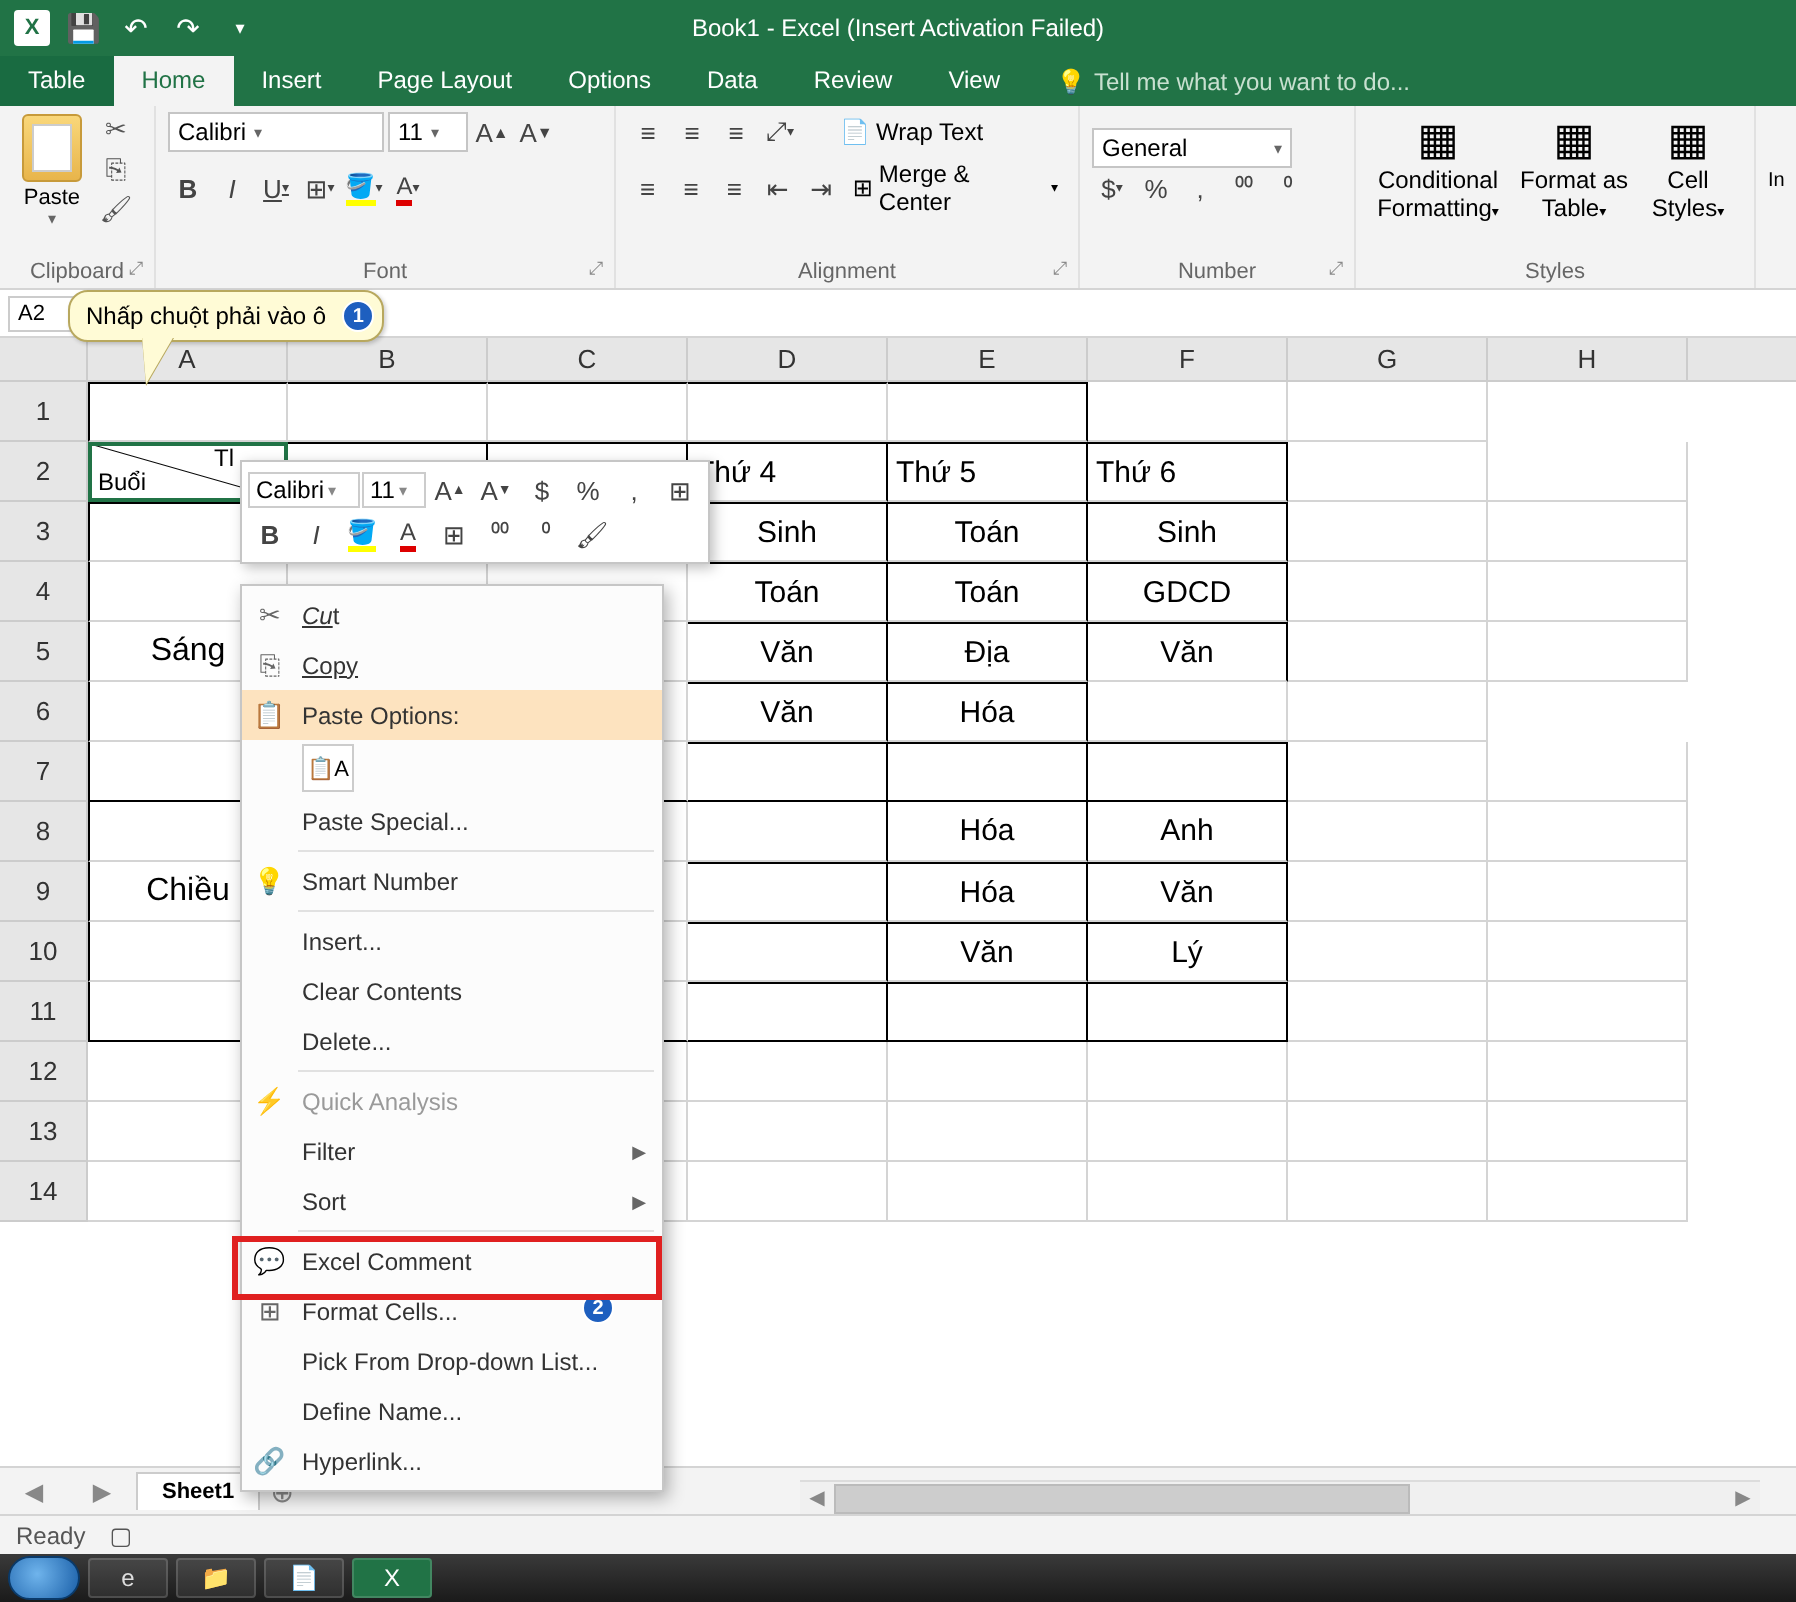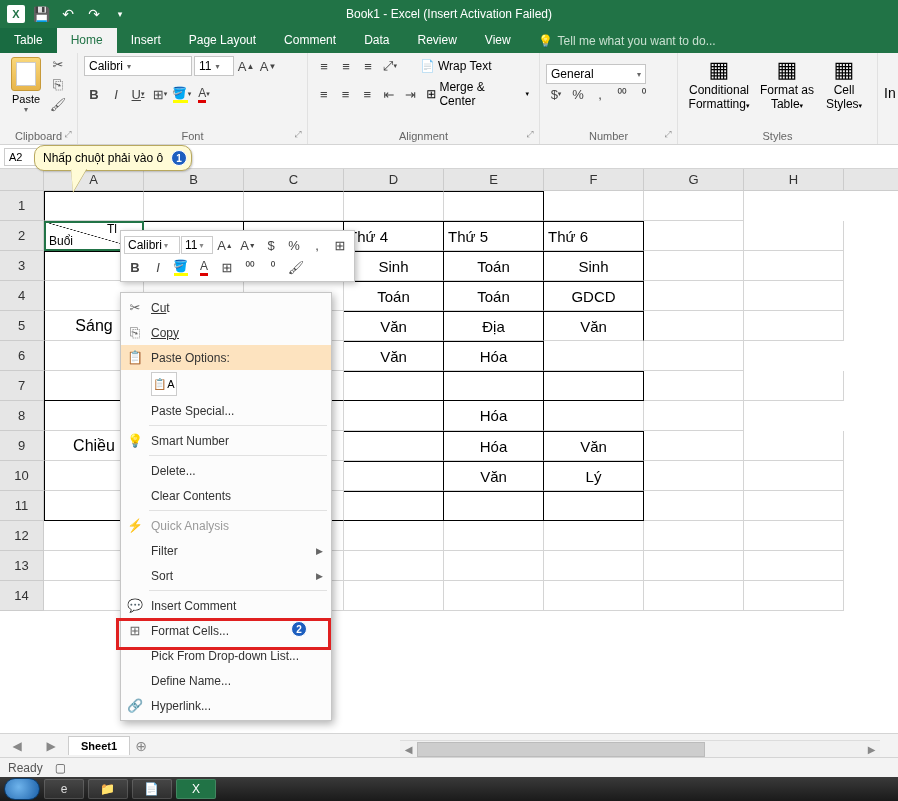--- a/index.html
+++ b/index.html
@@ -92,21 +92,21 @@
     <div class="qat-item" style="font-size:9px;">▾</div>
   </div>
   <div class="doc-title">Book1 - Excel (Insert Activation Failed)</div>
 </div>
 
 <div class="tabstrip">
   <div class="tab" style="background:#196b41;">Table</div>
   <div class="tab active">Home</div>
   <div class="tab">Insert</div>
   <div class="tab">Page Layout</div>
-  <div class="tab">Comment</div>
+  <div class="tab">Options</div>
   <div class="tab">Data</div>
   <div class="tab">Review</div>
   <div class="tab">View</div>
   <div class="tellme">
       <span>💡</span>
       <span>Tell me what you want to do...</span>
     </div>
 </div>
 
 <div class="ribbon">
@@ -206,21 +206,21 @@
 
   <div class="rgroup" style="width:200px;">
     <div style="display:flex;gap:4px;padding-top:2px;">
       <div style="width:70px;text-align:center;font-size:11px;"><div style="font-size:22px;">▦</div><span>Conditional Formatting</span><span style="font-size:7px;">▾</span></div>
       <div style="width:58px;text-align:center;font-size:11px;"><div style="font-size:22px;">▦</div><span>Format as Table</span><span style="font-size:7px;">▾</span></div>
       <div style="width:48px;text-align:center;font-size:11px;"><div style="font-size:22px;">▦</div><span>Cell Styles</span><span style="font-size:7px;">▾</span></div>
     </div>
     <div class="rgroup-label">Styles</div>
   </div>
   <div class="rgroup" style="width:20px;border:none;">
-     <div style="padding-top:30px;font-size:14px;">In</div>
+     <div style="padding-top:30px;font-size:10px;">In</div>
   </div>
 </div>
 
 <div class="formula-bar">
   <div class="name-box">A2</div>
   <div style="width:18px;text-align:center;color:#aaa;font-size:9px;">▾</div>
   <div class="fx">fx</div>
   <div class="formula-val">Thứ</div>
   <div class="callout">
     <span>Nhấp chuột phải vào ô</span>
@@ -336,20 +336,21 @@
       <div class="cell"></div>
         <div class="cell"></div>
     </div>
 
     <div class="cell-row">
       <div class="cell bl"></div>
         <div class="cell"></div>
         <div class="cell"></div>
       <div class="cell br"></div>
       <div class="cell br c">Hóa</div>
+      <div class="cell br c">Anh</div>
       <div class="cell"></div>
         <div class="cell"></div>
     </div>
 
     <div class="cell-row">
       <div class="cell bl c" style="font-size:16px;">Chiều</div>
         <div class="cell"></div>
         <div class="cell"></div>
       <div class="cell bt br"></div>
       <div class="cell bt br c">Hóa</div>
@@ -443,21 +444,21 @@
     <div class="mtb-btn">⊞</div>
     <div class="mtb-btn">⁰⁰</div>
     <div class="mtb-btn">⁰</div>
     <div class="mtb-btn">🖌</div>
   </div>
 </div>
 
 <div class="context-menu">
   <div class="cm-item">
       <span class="cm-ico">✂</span>
-      <span class="underl" style="display:inline;">Cu</span>
+      <span class="underl" style="display:inline;font-style:italic;">Cu</span>
       <span>t</span>
     </div>
   <div class="cm-item">
       <span class="cm-ico">⎘</span>
       <span class="underl">Copy</span>
     </div>
   <div class="cm-item hover">
       <span class="cm-ico">📋</span>
       <span>Paste Options:</span>
     </div>
@@ -467,42 +468,45 @@
   <div class="cm-item">
       <span>Paste Special...</span>
     </div>
   <div class="cm-sep"></div>
   <div class="cm-item">
       <span class="cm-ico">💡</span>
       <span>Smart Number</span>
     </div>
   <div class="cm-sep"></div>
   <div class="cm-item">
+      <span>Insert...</span>
+    </div>
+  <div class="cm-item">
+      <span>Clear Contents</span>
+    </div>
+  <div class="cm-item">
       <span>Delete...</span>
-    </div>
-  <div class="cm-item">
-      <span>Clear Contents</span>
     </div>
   <div class="cm-sep"></div>
   <div class="cm-item disabled">
       <span class="cm-ico">⚡</span>
       <span>Quick Analysis</span>
     </div>
   <div class="cm-item">
       <span>Filter</span>
       <span class="arrow">▶</span>
     </div>
   <div class="cm-item">
       <span>Sort</span>
       <span class="arrow">▶</span>
     </div>
   <div class="cm-sep"></div>
   <div class="cm-item">
       <span class="cm-ico">💬</span>
-      <span>Insert Comment</span>
+      <span>Excel Comment</span>
     </div>
   <div class="cm-item" style="position:relative;">
       <span class="cm-ico">⊞</span>
       <span>Format Cells...</span>
       <div class="cm-badge">2</div>
     </div>
   <div class="cm-item">
       <span>Pick From Drop-down List...</span>
     </div>
   <div class="cm-item">

